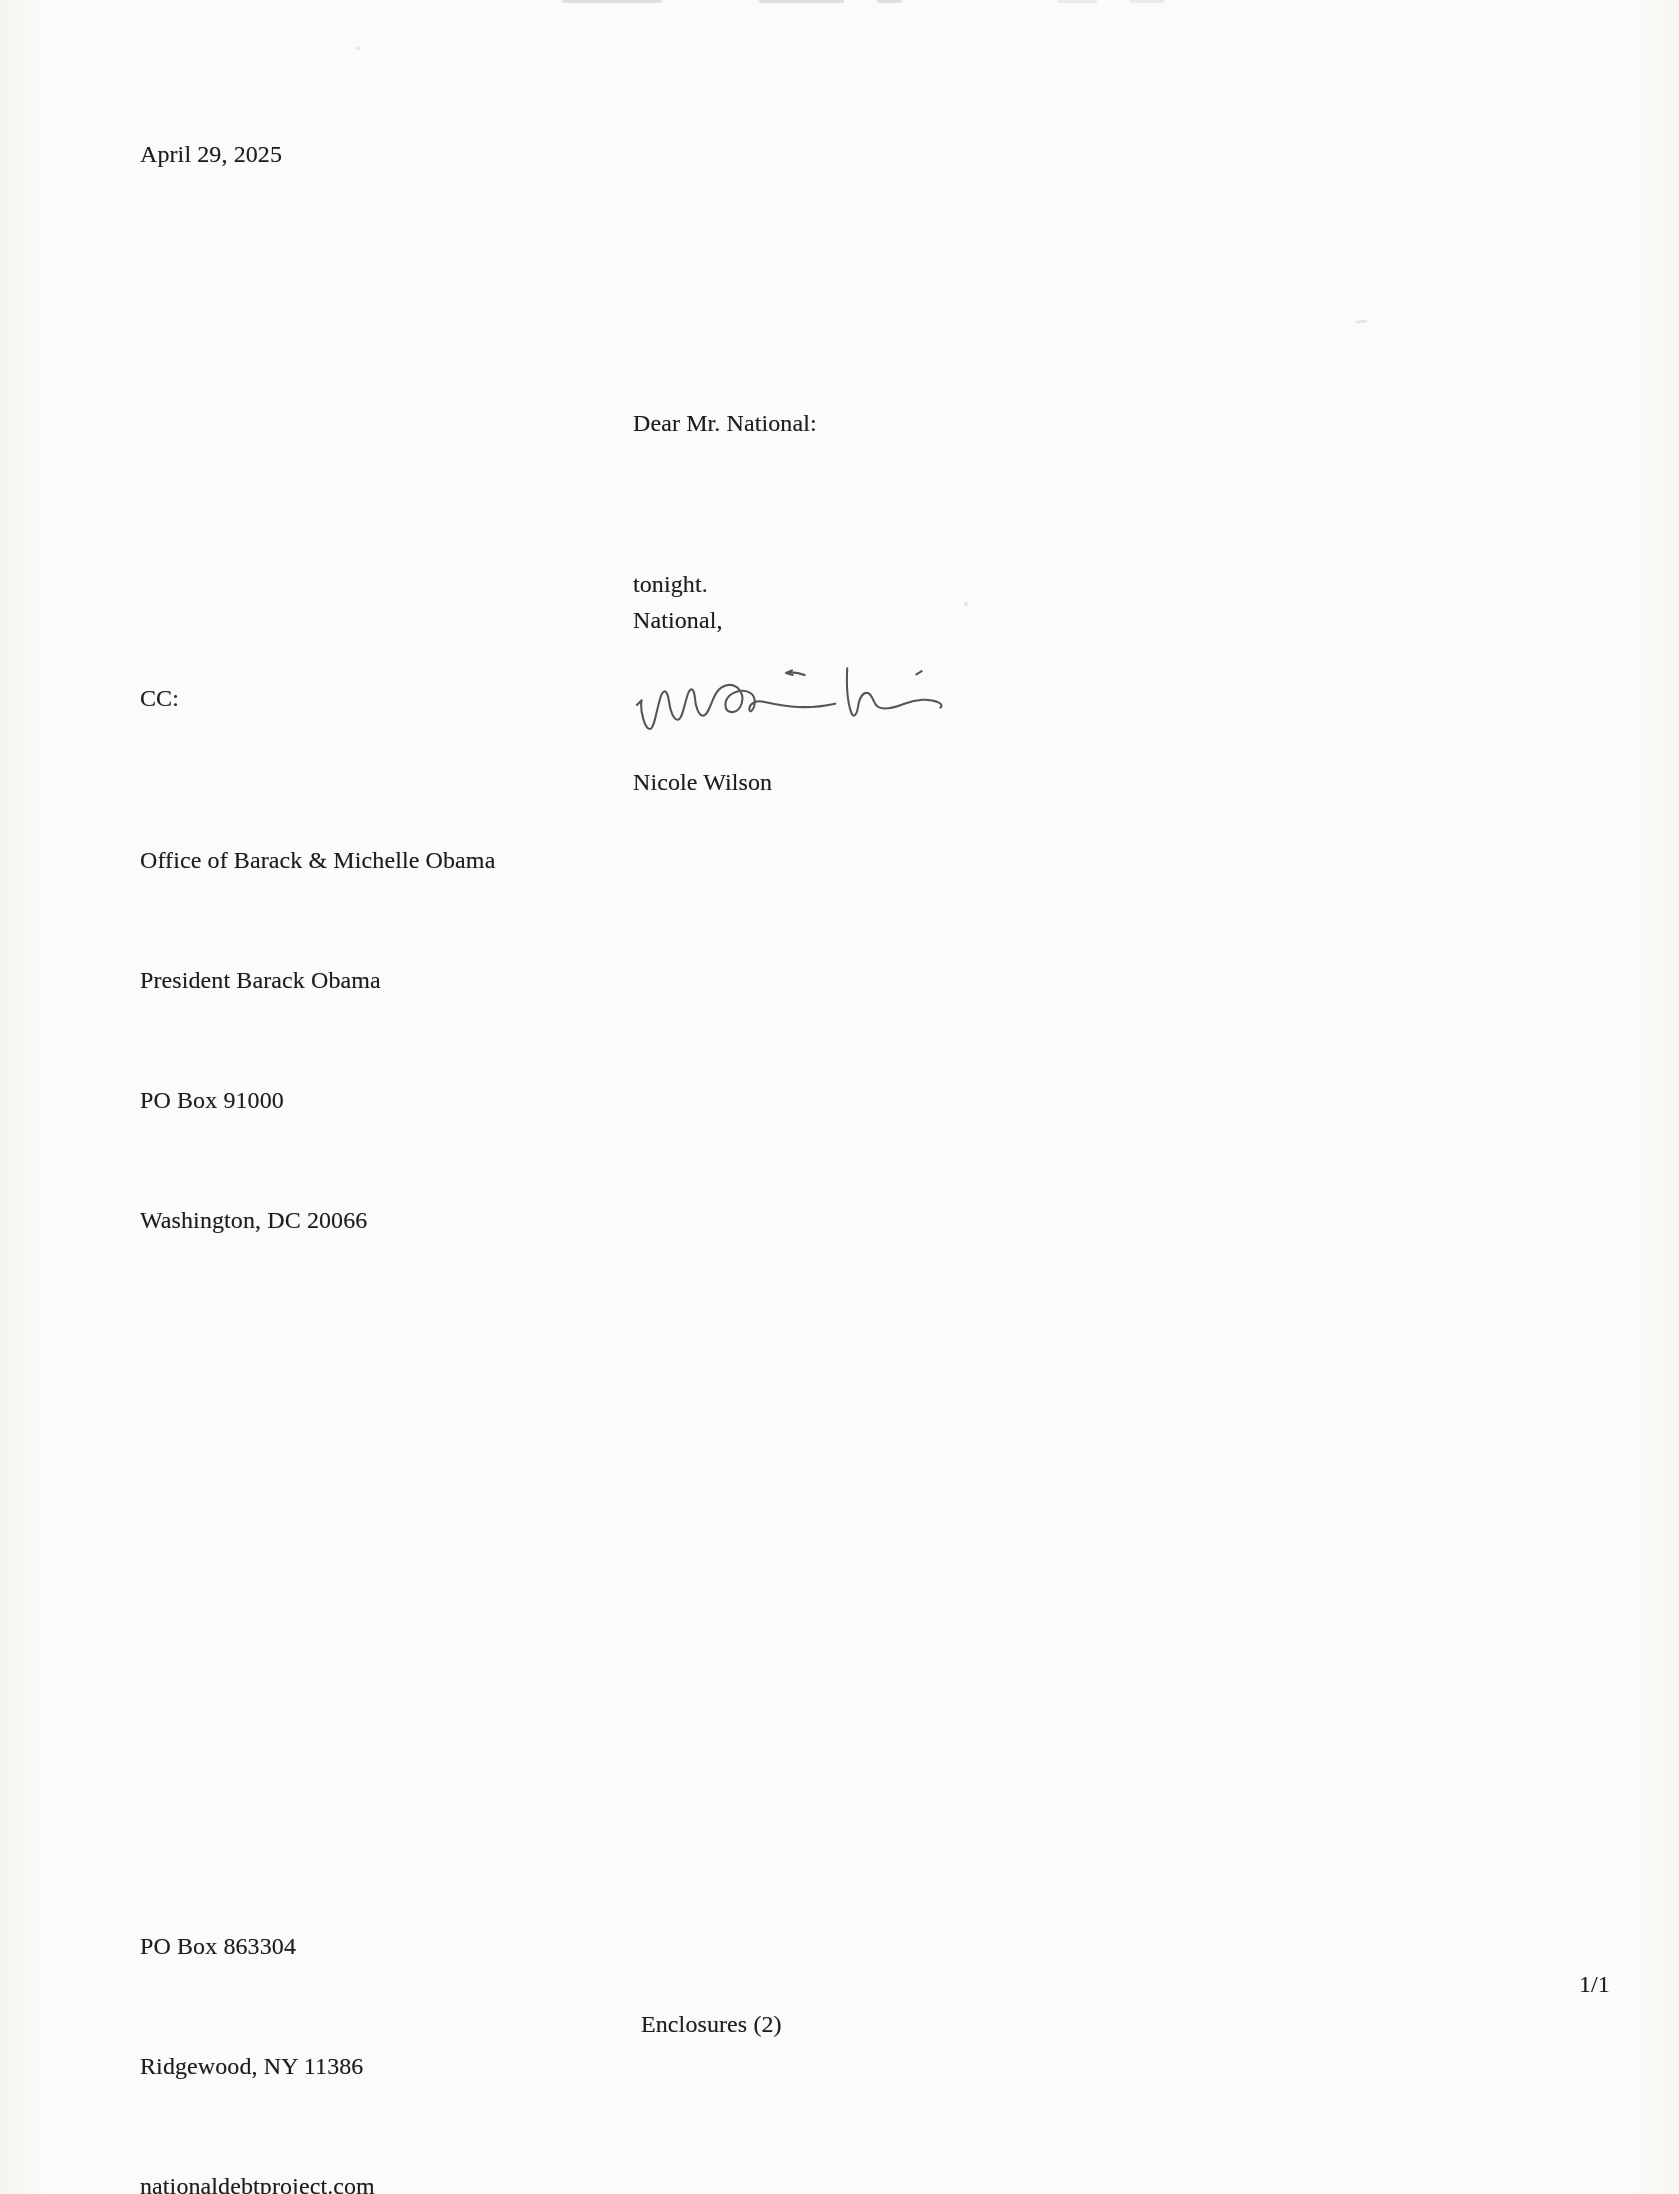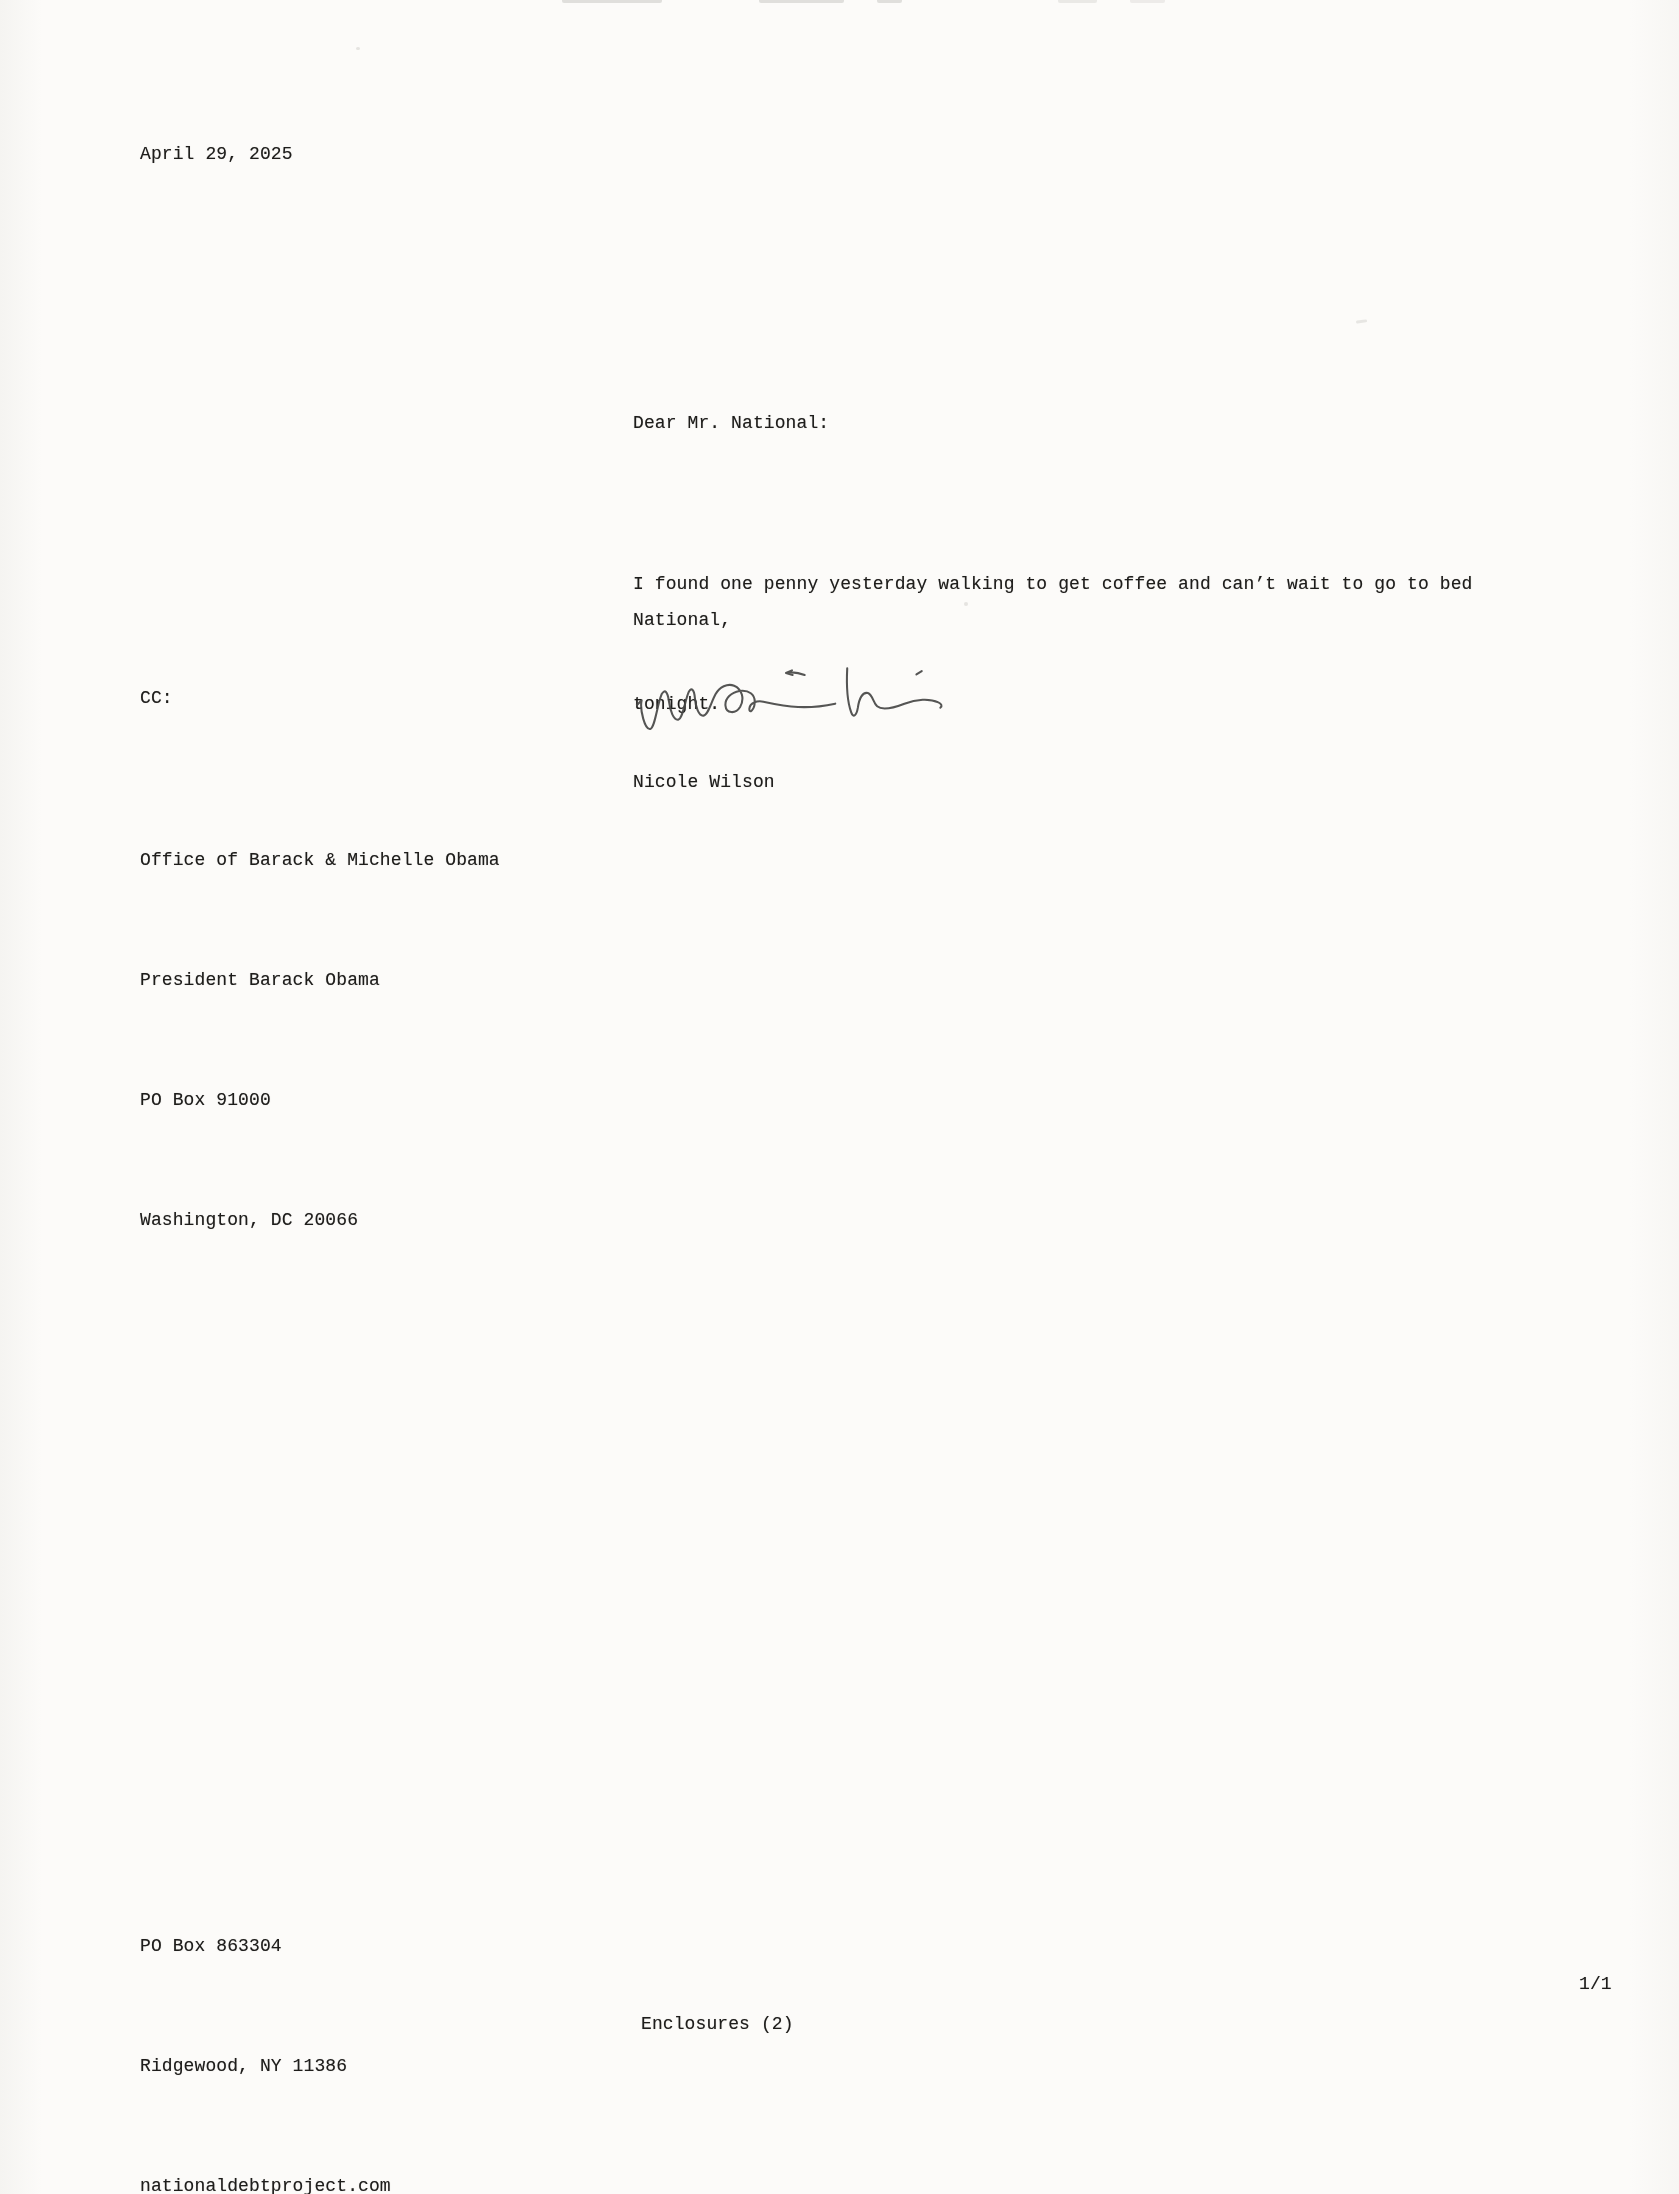--- a/index.html
+++ b/index.html
@@ -14,27 +14,26 @@
     margin: 0 auto;
     background:
       linear-gradient(90deg, #f5f4f1 0%, #fcfbf9 2.5%, #fcfbf9 97%, #f7f6f3 100%),
       #fbfaf8;
     overflow: hidden;
     font-family: "Liberation Serif", "DejaVu Serif", serif;
     color: #1e1d1b;
   }
   .t {
     position: absolute;
-    font-size: 18px;
+    font-size: 24px;
     line-height: 40px;
     white-space: pre;
     letter-spacing: 0.1px;
     color: #1e1d1b;
     text-shadow: 0 0 0.7px rgba(45,45,45,0.45);
-    font-family: Liberation Mono, monospace;
   }
   .sig-svg {
     position: absolute;
     left: 617px;
     top: 643px;
     width: 346px;
     height: 120px;
   }
   .sig-svg path {
     fill: none;
@@ -67,21 +66,20 @@
   <div class="artifact dash" style="left:1356px; top:320px; width:10.6px; height:2.7px; transform:rotate(-8deg);"></div>
   <div class="artifact speck" style="left:964px; top:602px; width:4px;  height:4px;"></div>
 
   <div class="t" style="left:140px; top:134px;">April 29, 2025</div>
 
 
   <div class="t" style="left:633px; top:403px;">Dear Mr. National:</div>
 
 
   <div class="t" style="left:633px; top:484px;">
-    <div>I found one penny yesterday walking to get coffee and can’t wait to go to bed</div>
     <div>tonight.</div>
   </div>
 
   <div class="t" style="left:633px; top:600px;">National,</div>
 
   <svg class="sig-svg" viewBox="0 0 520 180" aria-hidden="true">
     <path d="M30,93 L37,86
       C34,100 42,131 50,129
       C57,127 60,94 67,77
       C72,68 76,73 78,87

